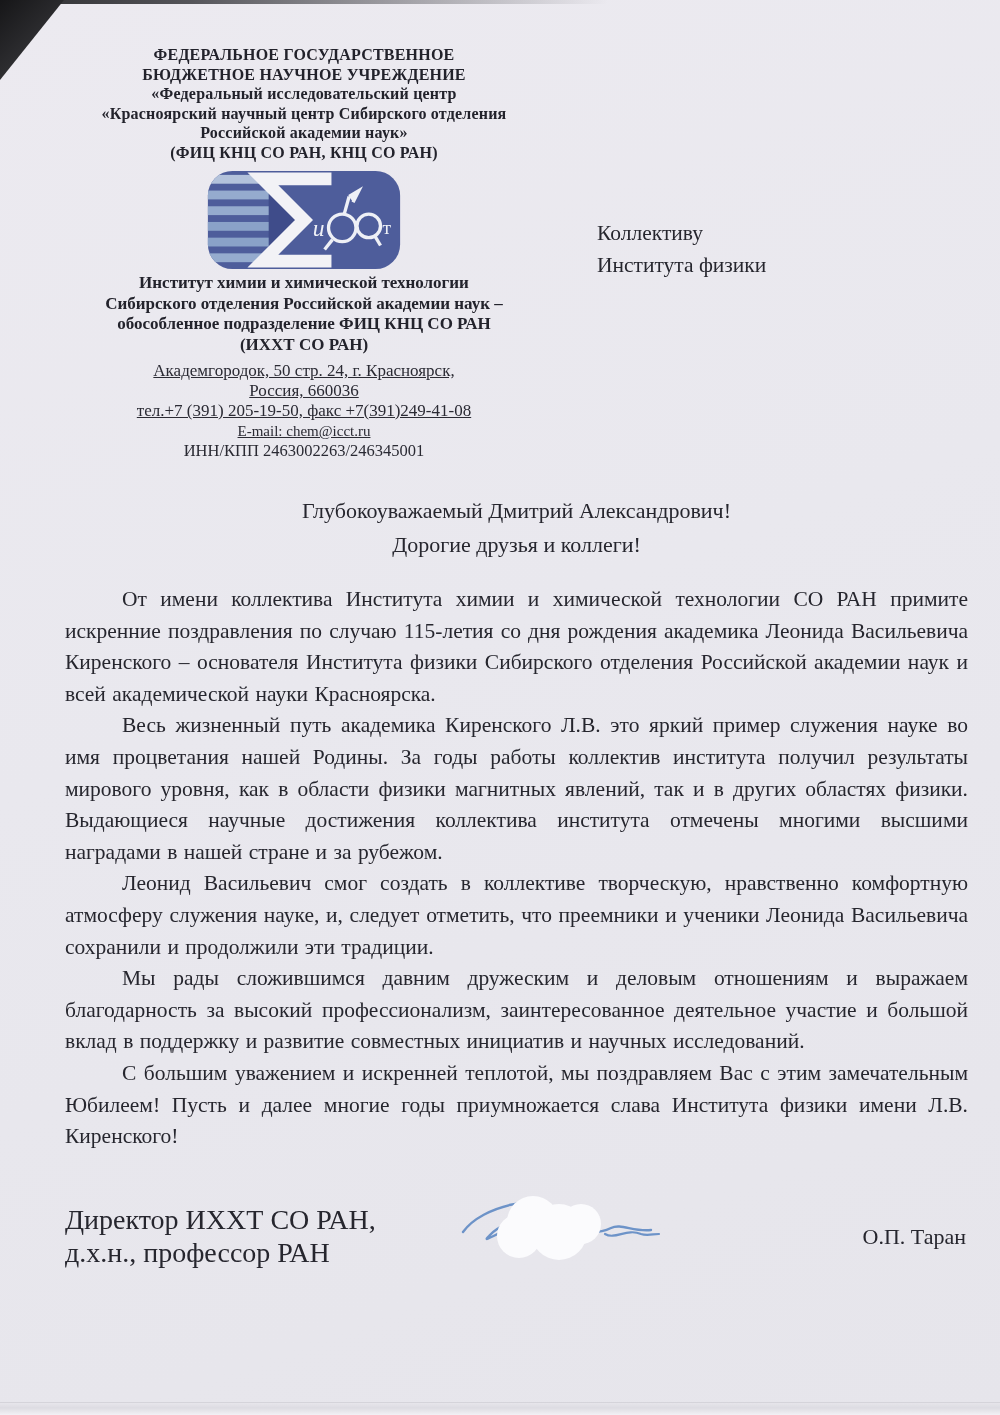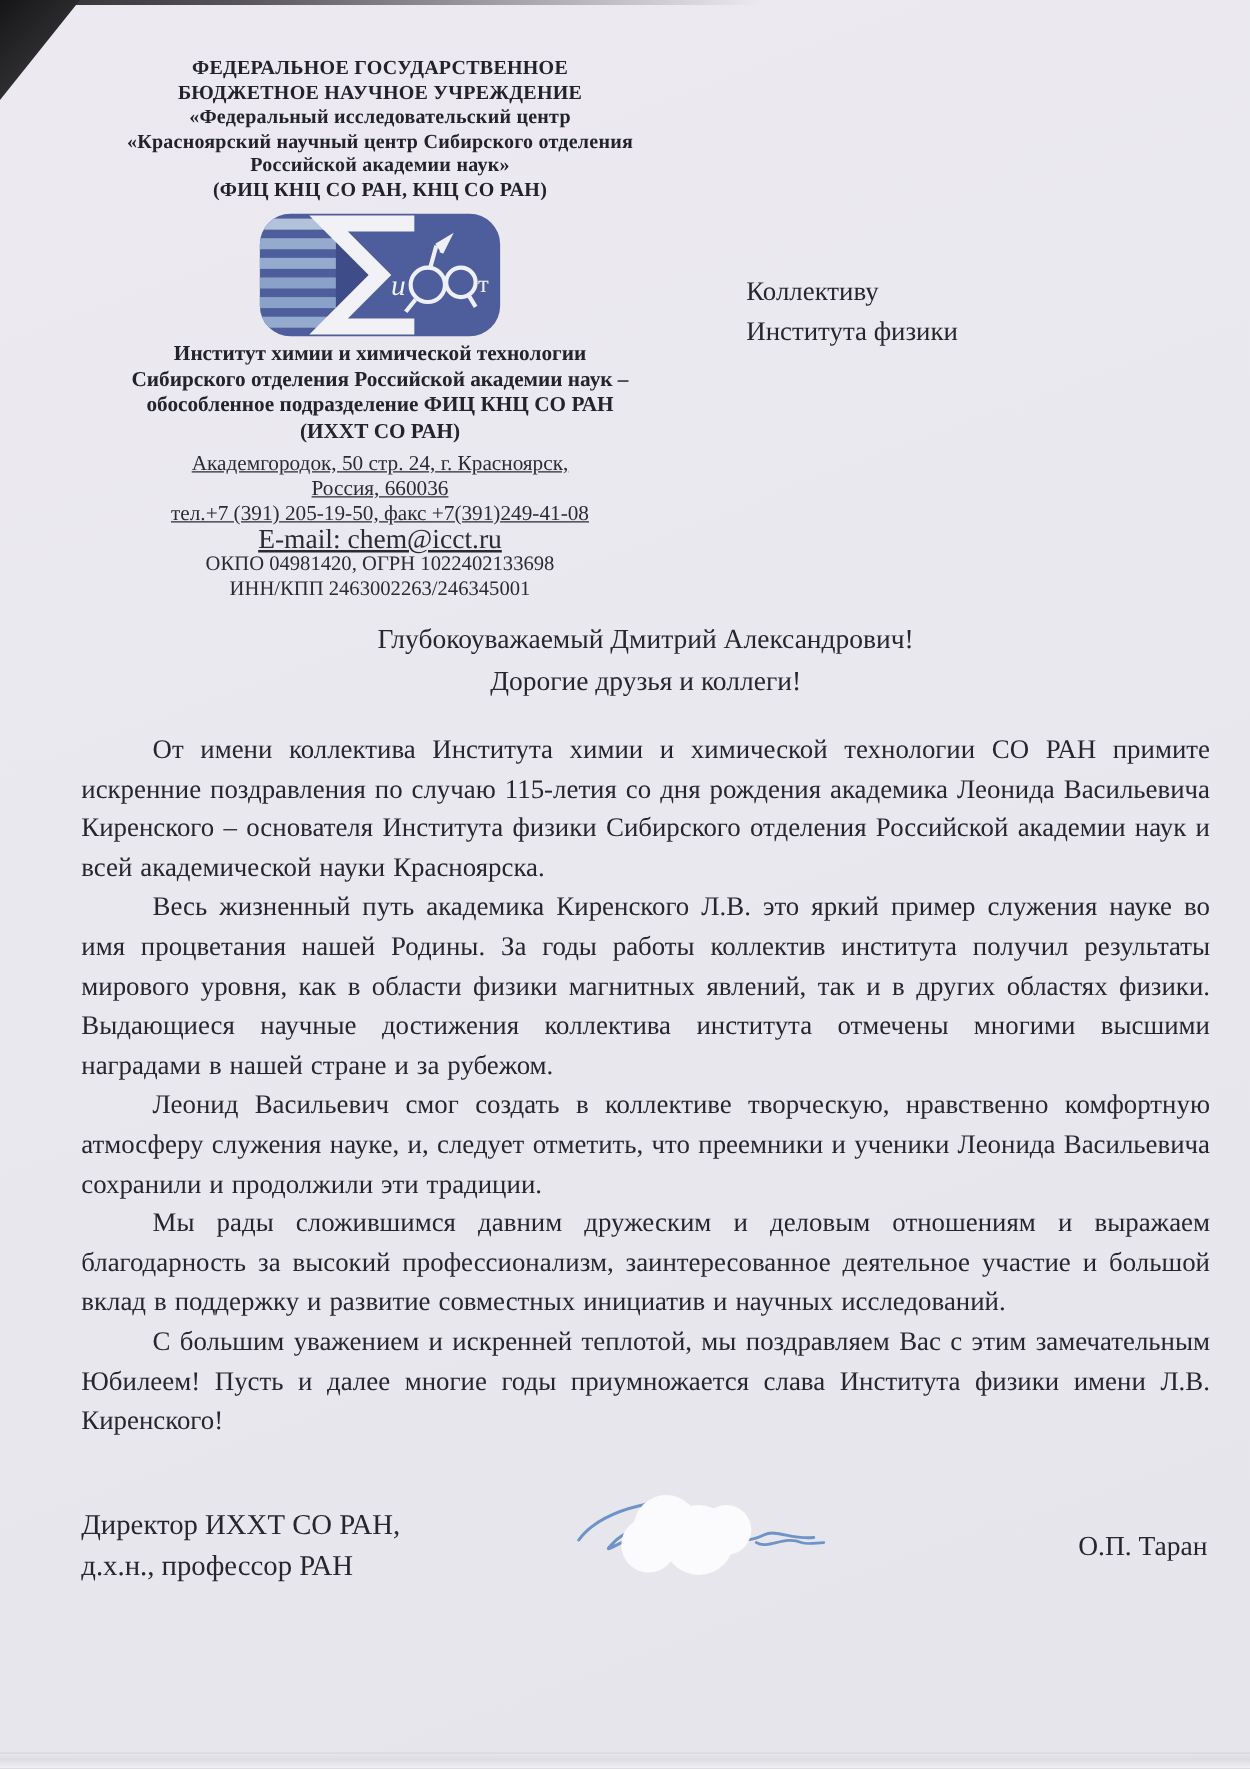--- a/index.html
+++ b/index.html
@@ -24,42 +24,42 @@
     background:linear-gradient(180deg,rgba(214,213,220,.0),#dddce2 40%,#f2f1f5 100%);
     border-top:1px solid rgba(160,160,170,.35);}
 
   
   .letterhead{position:absolute;left:58px;top:45px;width:492px;text-align:center;}
   .org-line{font-weight:bold;font-size:16px;line-height:19.5px;color:#22222b;
     letter-spacing:.2px;}
   .logo-wrap{margin:7px auto 2px auto;width:198px;height:102px;}
   .inst-line{font-weight:bold;font-size:17px;line-height:20.5px;color:#23232c;}
   .addr-line{font-size:17px;line-height:20px;color:#2a2a33;text-decoration:underline;}
-  .email-line{font-size:22px;line-height:20px;color:#2a2a33;text-decoration:underline;}
+  .email-line{font-size:15px;line-height:20px;color:#2a2a33;text-decoration:underline;}
   .reg-line{font-size:16.5px;line-height:20px;color:#2a2a33;}
   .mt6{margin-top:6px;}
 
   
   .addressee{position:absolute;left:597px;top:218px;text-align:left;}
   .addressee div{font-size:21.5px;line-height:31.5px;color:#26262e;}
 
   
   .salutation{position:absolute;left:65px;top:494px;width:903px;text-align:center;}
   .salutation div{font-size:22px;line-height:34px;color:#26262e;}
 
   
   .letter-body{position:absolute;left:65px;top:584px;width:903px;}
   .letter-body p{
     margin:0;font-size:21.5px;line-height:31.6px;color:#26262e;
     text-align:justify;text-indent:57px;word-spacing:1px;
   }
 
   
   .sig-position{position:absolute;left:65px;top:1203px;}
-  .sig-position div{font-size:23px;line-height:33px;color:#26262e;}
+  .sig-position div{font-size:28px;line-height:33px;color:#26262e;}
   .sig-graphic{position:absolute;left:455px;top:1192px;width:220px;height:90px;}
   .sig-name{position:absolute;right:34px;top:1224px;font-size:22px;color:#26262e;}
 </style>
 </head>
 <body>
 
 <div class="page">
 
   <div class="scan-top-edge"></div>
   <div class="scan-corner"></div>
@@ -106,21 +106,20 @@
 
     <div class="inst-line">Институт химии и химической технологии</div>
     <div class="inst-line">Сибирского отделения Российской академии наук –</div>
     <div class="inst-line">обособленное подразделение  ФИЦ КНЦ СО РАН</div>
     <div class="inst-line">(ИХХТ СО РАН)</div>
 
     <div class="addr-line mt6">Академгородок, 50 стр. 24, г. Красноярск,</div>
     <div class="addr-line">Россия, 660036</div>
     <div class="addr-line">тел.+7 (391) 205-19-50, факс +7(391)249-41-08</div>
     <div class="email-line">E-mail: chem@icct.ru</div>
-    <div class="reg-line">ОКПО 04981420, ОГРН 1022402133698</div>
     <div class="reg-line">ИНН/КПП 2463002263/246345001</div>
   </div>
 
   <div class="addressee">
     <div>Коллективу</div>
     <div>Института физики</div>
   </div>
 
   <div class="salutation">
     <div>Глубокоуважаемый Дмитрий Александрович!</div>

